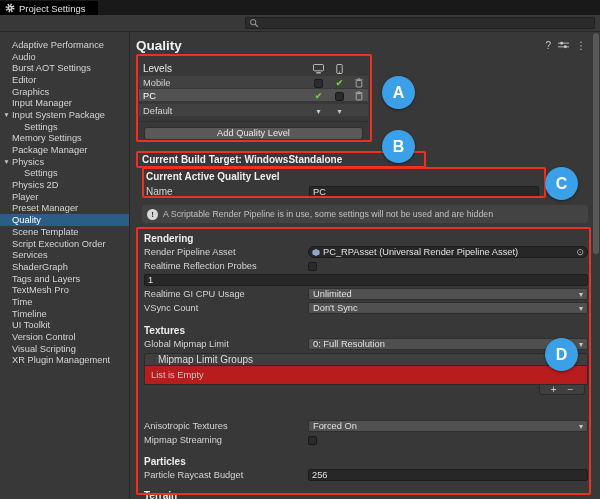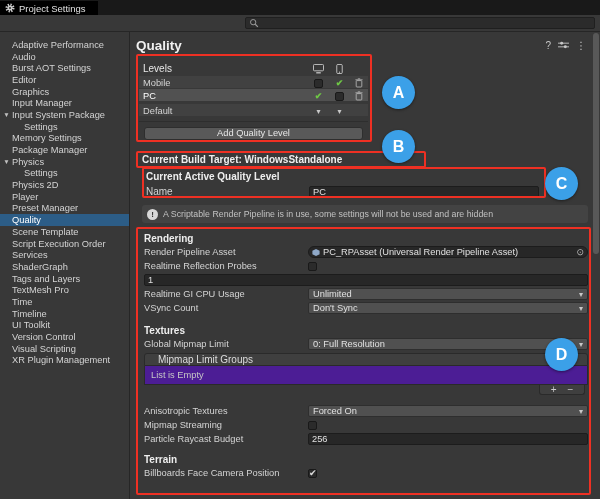--- a/index.html
+++ b/index.html
@@ -56,32 +56,32 @@
   .name-row .lbl { flex:0 0 163px; }
   .tfield { background:#272727; border:1px solid #1c1c1c; border-radius:2px; height:12px; display:flex; align-items:center; padding:0 3px; font-size:9.3px; color:#e0e0e0; }
   .namefield { width:230px; }
 
   .warnbox { margin:7px 12px 0 12px; height:18px; background:#434343; border-radius:3px; display:flex; align-items:center; gap:5px; padding:0 5px; font-size:8.8px; color:#c2c2c2; }
   .winfo { width:11px; height:11px; min-width:11px; border-radius:50%; background:#d8d8d8; color:#333; font-weight:bold; font-size:8px; display:flex; align-items:center; justify-content:center; }
 
   .sec-title { margin-top:8px; padding-left:14px; height:14px; font-weight:bold; color:#eeeeee; display:flex; align-items:center; }
   .sec-title.mt7 { margin-top:7px; } .sec-title.mt6 { margin-top:6px; }
   .srow { height:14px; display:flex; align-items:center; padding-left:14px; font-size:9.3px; }
-  .srow.mt8 { margin-top:8px; }
+  .srow.mt8 { margin-top:23px; }
   .srow .lbl { flex:0 0 164px; white-space:nowrap; }
   .srow .ctrl { flex:1; margin-right:12px; display:flex; align-items:center; }
   .ctrl > .dd, .ctrl > .tfield, .ctrl > .objfield { flex:1; }
   .dd { height:12px; background:#505050; border:1px solid #2e2e2e; border-radius:2px; display:flex; align-items:center; justify-content:space-between; padding:0 4px; color:#e0e0e0; font-size:9.3px; }
   .ddcaret { font-size:8px; color:#c8c8c8; margin-left:4px; }
   .objfield { height:12px; background:#272727; border:1px solid #1c1c1c; border-radius:6px; display:flex; align-items:center; gap:3px; padding:4px 3px; font-size:9.3px; color:#e0e0e0; }
   .objtext { flex:1; white-space:nowrap; overflow:hidden; }
   .picker { color:#bbb; font-size:9px; }
 
   .listhead { margin:2px 12px 0 14px; height:13px; background:#3f3f3f; border:1px solid #2a2a2a; border-radius:3px 3px 0 0; display:flex; align-items:center; padding-left:13px; color:#dcdcdc; }
-  .listbody { margin:0 12px 0 14px; height:19px; background:#4c1d95; border:1px solid #2a2a2a; border-top:none; display:flex; align-items:center; padding-left:6px; color:#c6c6c6; font-size:9.3px; }
+  .listbody { margin:0 12px 0 14px; height:19px; background:#b91c1c; border:1px solid #2a2a2a; border-top:none; display:flex; align-items:center; padding-left:6px; color:#c6c6c6; font-size:9.3px; }
   .listfoot { margin:0 12px 0 14px; height:11px; display:flex; justify-content:flex-end; }
   .lf-btns { width:46px; height:10px; background:#3f3f3f; border:1px solid #2a2a2a; border-top:none; border-radius:0 0 3px 3px; display:flex; align-items:center; justify-content:space-evenly; margin-right:3px; font-size:10px; color:#cccccc; line-height:8px; }
 
   
   .scrollbar { position:absolute; right:1px; top:33px; width:6px; height:464px; }
   .scroll-thumb { width:6px; height:221px; background:#585858; border-radius:3px; }
 
   
   .overlay { position:absolute; inset:0; pointer-events:none; }
   .rbox { position:absolute; border:2px solid #ee3023; border-radius:2px; }
@@ -338,20 +338,21 @@
         </span>
       </div>
 
       <div class="srow">
         <span class="lbl">Mipmap Streaming</span>
         <span class="ctrl">
             <span class="cb"></span>
           </span>
       </div>
 
+      <div class="sec-title mt7">Particles</div>
       <div class="srow">
         <span class="lbl">Particle Raycast Budget</span>
         <span class="ctrl">
             <span class="tfield">256</span>
           </span>
       </div>
 
       <div class="sec-title mt6">Terrain</div>
       <div class="srow">
         <span class="lbl">Billboards Face Camera Position</span>

